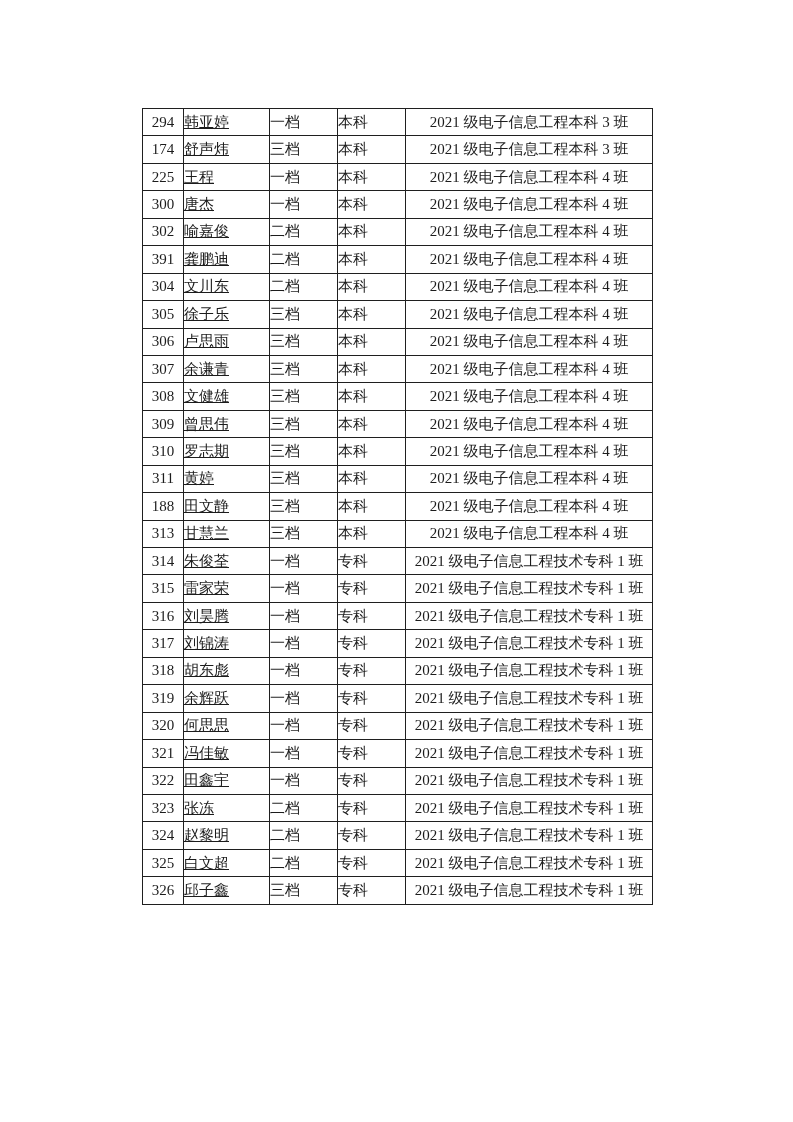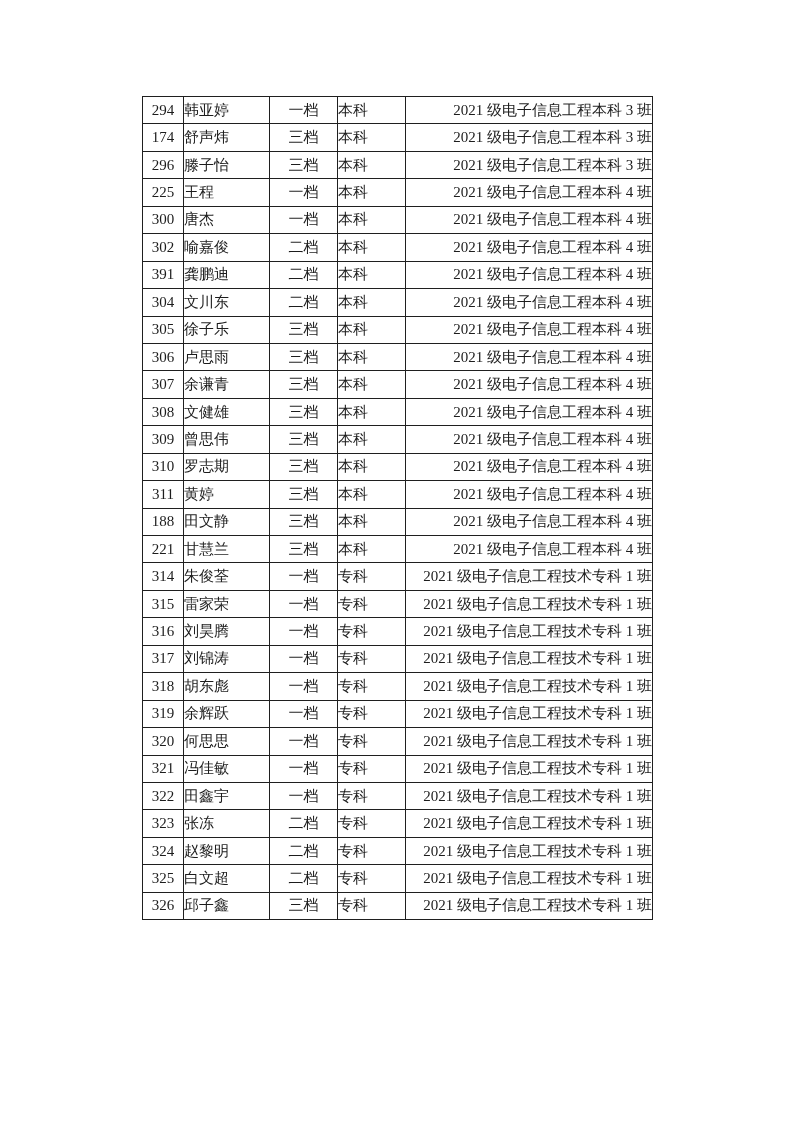--- a/index.html
+++ b/index.html
@@ -11,42 +11,42 @@
     position: relative;
     width: 793px;
     height: 1122px;
     background: #ffffff;
     overflow: hidden;
     font-family: "Liberation Serif", "DejaVu Serif", serif;
   }
   table.roster {
     position: absolute;
     left: 142px;
-    top: 96px;
+    top: 108px;
     width: 510px;
     border-collapse: collapse;
     table-layout: fixed;
     padding-left: 32px;
   }
   table.roster td {
     border: 1px solid #1f1f1f;
     height: 26.45px;
     padding: 0;
     font-size: 15px;
     color: #1c1c1c;
     line-height: 1;
     white-space: nowrap;
     overflow: hidden;
     vertical-align: middle;
   }
   td.c-no    { text-align: center; }
-  td.c-name  { text-align: left; padding-left: 13px; }
-  td.c-level { text-align: center; }
+  td.c-name  { text-align: left; padding-left: 13px; text-decoration: underline; }
+  td.c-level { text-align: left; }
   td.c-prog  { text-align: left; }
-  td.c-class { text-align: right; padding-left: 9px; }
+  td.c-class { text-align: center; padding-left: 9px; }
   col.w-no    { width: 41px; }
   col.w-name  { width: 86px; }
   col.w-level { width: 68px; }
   col.w-prog  { width: 68px; }
   col.w-class { width: 247px; }
 </style>
 </head>
 <body>
 
 <div class="page">
@@ -67,27 +67,20 @@
           <td class="c-class">2021 级电子信息工程本科 3 班</td>
         </tr>
         <tr>
           <td class="c-no">174</td>
           <td class="c-name">舒声炜</td>
           <td class="c-level">三档</td>
           <td class="c-prog">本科</td>
           <td class="c-class">2021 级电子信息工程本科 3 班</td>
         </tr>
         <tr>
-          <td class="c-no">296</td>
-          <td class="c-name">滕子怡</td>
-          <td class="c-level">三档</td>
-          <td class="c-prog">本科</td>
-          <td class="c-class">2021 级电子信息工程本科 3 班</td>
-        </tr>
-        <tr>
           <td class="c-no">225</td>
           <td class="c-name">王程</td>
           <td class="c-level">一档</td>
           <td class="c-prog">本科</td>
           <td class="c-class">2021 级电子信息工程本科 4 班</td>
         </tr>
         <tr>
           <td class="c-no">300</td>
           <td class="c-name">唐杰</td>
           <td class="c-level">一档</td>
@@ -165,21 +158,21 @@
           <td class="c-class">2021 级电子信息工程本科 4 班</td>
         </tr>
         <tr>
           <td class="c-no">188</td>
           <td class="c-name">田文静</td>
           <td class="c-level">三档</td>
           <td class="c-prog">本科</td>
           <td class="c-class">2021 级电子信息工程本科 4 班</td>
         </tr>
         <tr>
-          <td class="c-no">221</td>
+          <td class="c-no">313</td>
           <td class="c-name">甘慧兰</td>
           <td class="c-level">三档</td>
           <td class="c-prog">本科</td>
           <td class="c-class">2021 级电子信息工程本科 4 班</td>
         </tr>
         <tr>
           <td class="c-no">314</td>
           <td class="c-name">朱俊荃</td>
           <td class="c-level">一档</td>
           <td class="c-prog">专科</td>

